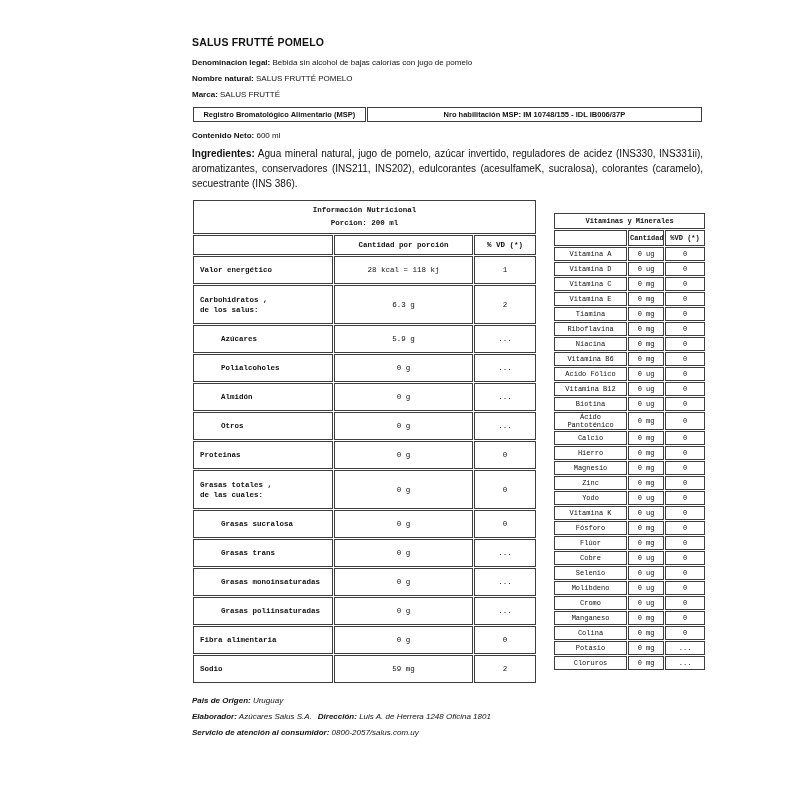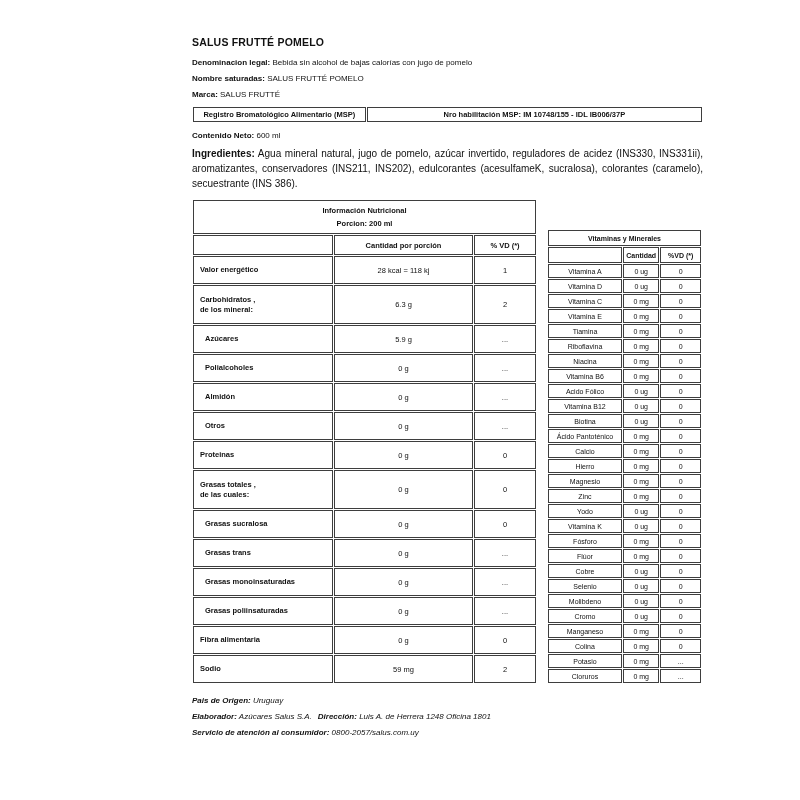--- a/index.html
+++ b/index.html
@@ -12,27 +12,27 @@
   .meta b{font-weight:bold;}
   table{border-collapse:separate;border-spacing:1px;table-layout:fixed;}
   td,th{border:1px solid #3e3e3e;background:#fff;overflow:hidden;}
   
   .registry{width:100%;margin:1px 0 8px 0;}
   .registry td{height:13px;text-align:center;font-size:7.5px;font-weight:bold;padding:0 2px;}
   
   .contenido{font-size:8px;margin:2px 0 6px 0;}
   .ingredients{font-size:10px;line-height:15px;text-align:justify;margin:2px 0 0 0;}
   
-  .tables{display:flex;align-items:flex-end;gap:10px;margin-top:8px;}
+  .tables{display:flex;align-items:center;gap:16px;margin-top:8px;font-family:Liberation Mono, monospace;}
   
   .nutri{width:345px;font-size:7.5px;}
   .nutri .ttl{height:30px;text-align:center;font-weight:bold;line-height:13px;padding:1px 0;}
   .nutri .colhead td{height:16px;text-align:center;font-weight:bold;}
   .nutri td.lbl{font-weight:bold;text-align:left;padding:2px 2px 2px 6px;line-height:10px;}
-  .nutri td.lbl.indent{padding-left:11px;}
+  .nutri td.lbl.indent{padding-left:27px;}
   .nutri td.val,.nutri td.dv{text-align:center;font-weight:normal;}
   .nutri tr.row td{height:22px;}
   .nutri tr.row.tall td{height:33px;}
   .nutri .l2{font-weight:bold;}
   .nutri .l2:empty{display:none;}
   
   .vits{width:155px;font-size:7px;}
   .vits .ttl{height:12px;text-align:center;font-weight:bold;}
   .vits .colhead td{height:12px;text-align:center;font-weight:bold;}
   .vits tr.row td{height:12px;text-align:center;font-weight:normal;padding:0 1px;}
@@ -47,21 +47,21 @@
 
 <div class="doc">
 
   <h1 class="title">SALUS FRUTTÉ POMELO</h1>
 
   <p class="meta">
     <b>Denominacion legal:</b>
     <span>Bebida sin alcohol de bajas calorías con jugo de pomelo</span>
   </p>
   <p class="meta">
-    <b>Nombre saturadas:</b>
+    <b>Nombre natural:</b>
     <span>SALUS FRUTTÉ POMELO</span>
   </p>
   <p class="meta">
     <b>Marca:</b>
     <span>SALUS FRUTTÉ</span>
   </p>
 
   <table class="registry">
     <colgroup>
         <col style="width:34%">
@@ -113,21 +113,21 @@
               <div>Valor energético</div>
 
             </td>
             <td class="val">28 kcal = 118 kj</td>
             <td class="dv">1</td>
           </tr>
 
           <tr class="row tall">
             <td class="lbl">
               <div>Carbohidratos ,</div>
-              <div class="l2">de los mineral:</div>
+              <div class="l2">de los salus:</div>
             </td>
             <td class="val">6.3 g</td>
             <td class="dv">2</td>
           </tr>
 
           <tr class="row">
             <td class="lbl indent">
               <div>Azúcares</div>
 
             </td>

